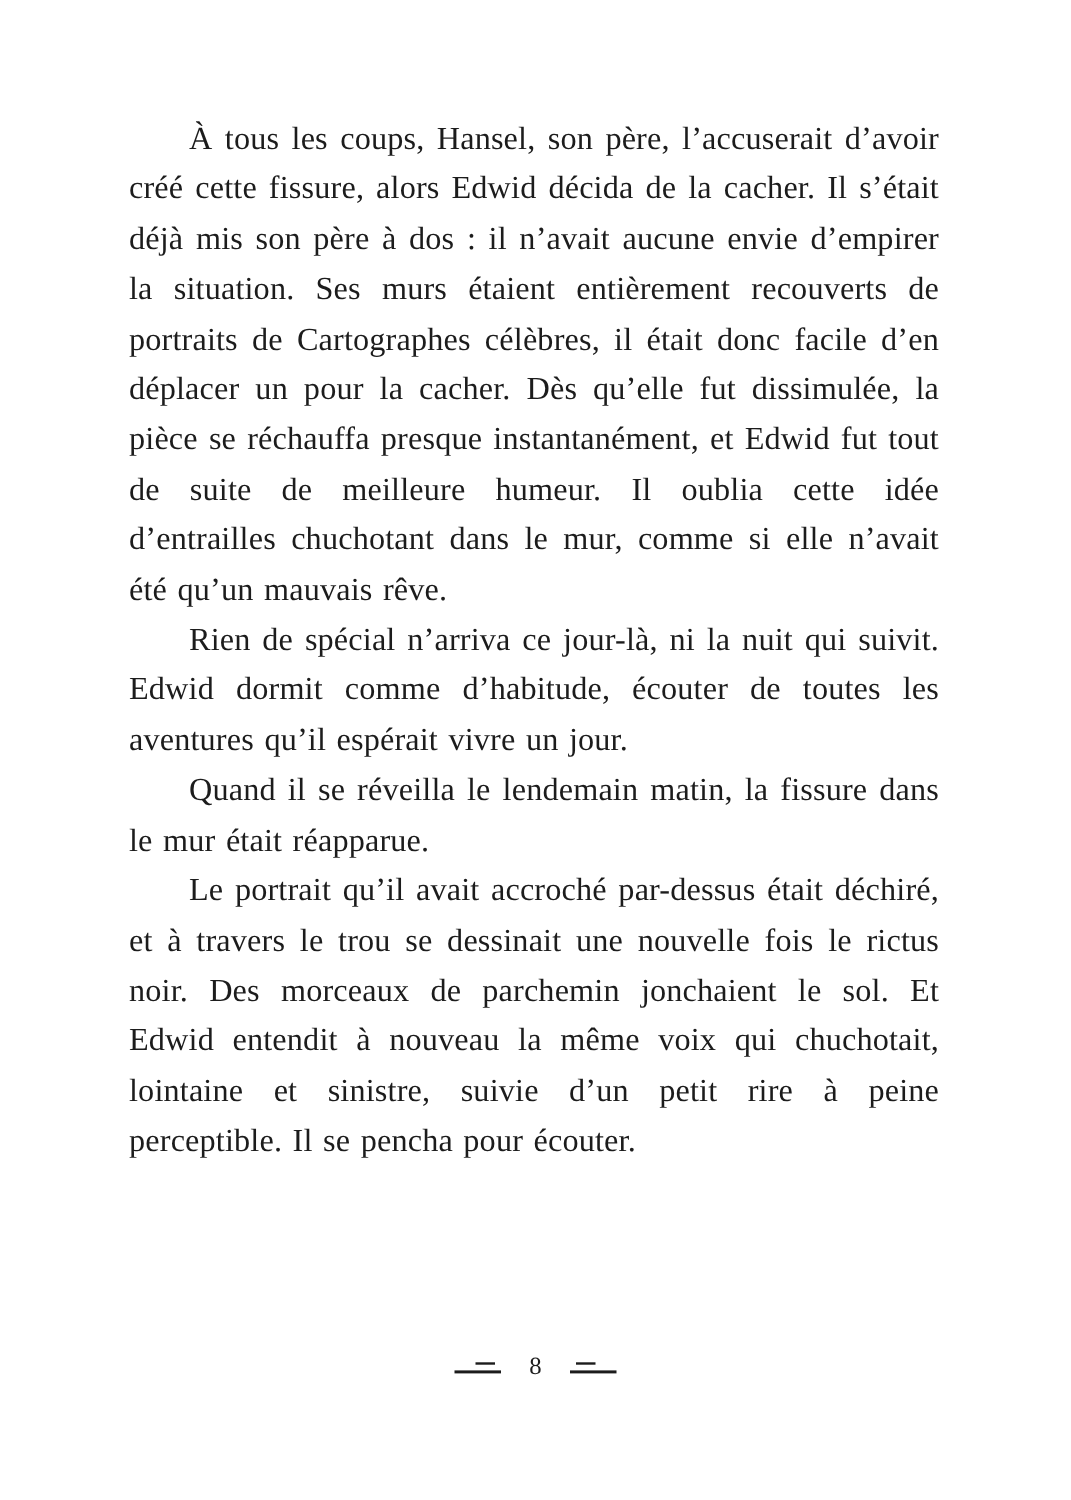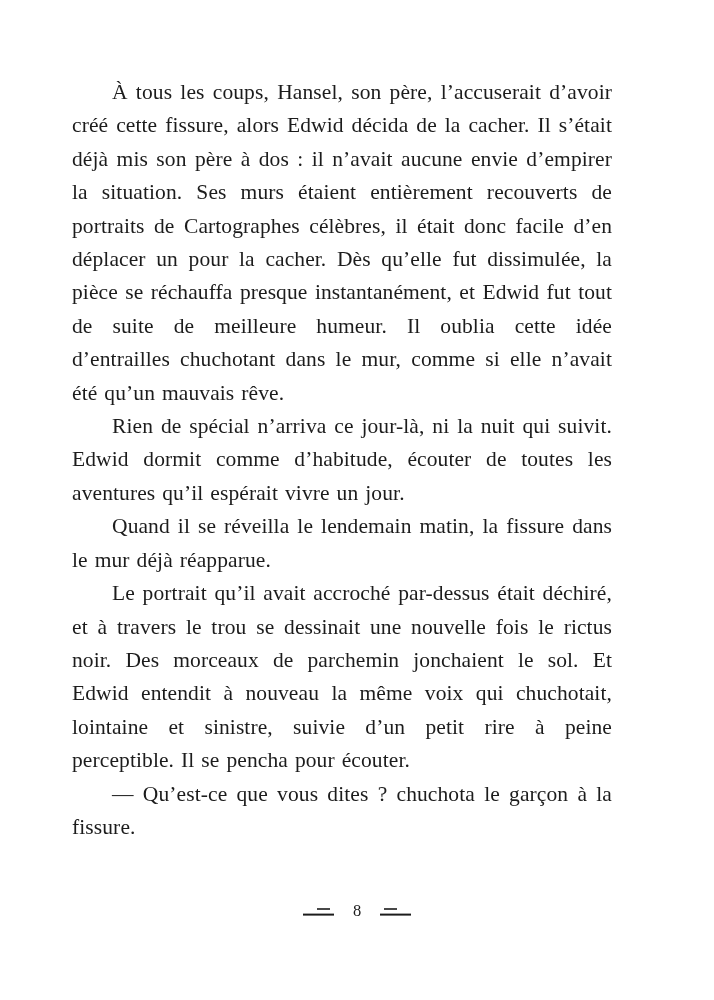--- a/index.html
+++ b/index.html
@@ -12,21 +12,21 @@
     width: 714px;
     height: 1000px;
     background: #ffffff;
     color: #1c1c1c;
     font-family: "Liberation Serif", "DejaVu Serif", serif;
     overflow: hidden;
   }
   .text-block {
     position: absolute;
     top: 76px;
-    left: 72px;
+    left: 86px;
     width: 540px;
   }
   .para {
     margin: 0;
     font-size: 21.5px;
     line-height: 33.4px;
     text-align: justify;
     text-indent: 40px;
     letter-spacing: 0.1px;
     word-spacing: 1.5px;
@@ -56,23 +56,22 @@
   .ornament.right { transform: scaleX(-1); }
 </style>
 </head>
 <body>
 
 <div class="book-page">
 
   <div class="text-block">
     <p class="para">À tous les coups, Hansel, son père, l’accuserait d’avoir créé cette fissure, alors Edwid décida de la cacher. Il s’était déjà mis son père à dos : il n’avait aucune envie d’empirer la situation. Ses murs étaient entièrement recouverts de portraits de Cartographes célèbres, il était donc facile d’en déplacer un pour la cacher. Dès qu’elle fut dissimulée, la pièce se réchauffa presque instantanément, et Edwid fut tout de suite de meilleure humeur. Il oublia cette idée d’entrailles chuchotant dans le mur, comme si elle n’avait été qu’un mauvais rêve.</p>
     <p class="para">Rien de spécial n’arriva ce jour-là, ni la nuit qui suivit. Edwid dormit comme d’habitude, écouter de toutes les aventures qu’il espérait vivre un jour.</p>
-    <p class="para">Quand il se réveilla le lendemain matin, la fissure dans le mur déjà réapparue.</p>
+    <p class="para">Quand il se réveilla le lendemain matin, la fissure dans le mur était réapparue.</p>
     <p class="para">Le portrait qu’il avait accroché par-dessus était déchiré, et à travers le trou se dessinait une nouvelle fois le rictus noir. Des morceaux de parchemin jonchaient le sol. Et Edwid entendit à nouveau la même voix qui chuchotait, lointaine et sinistre, suivie d’un petit rire à peine perceptible. Il se pencha pour écouter.</p>
-    <p class="para">— Qu’est-ce que vous dites ? chuchota le garçon à la fissure.</p>
   </div>
 
   <div class="page-footer">
     <span class="ornament left">
       <svg width="38" height="13" viewBox="0 0 38 13" xmlns="http://www.w3.org/2000/svg">
         <rect x="16" y="2.2" width="13" height="1.6" fill="#1c1c1c"></rect>
         <rect x="2" y="7.6" width="31" height="2.0" fill="#1c1c1c"></rect>
       </svg>
     </span>
     <span class="page-number">8</span>

